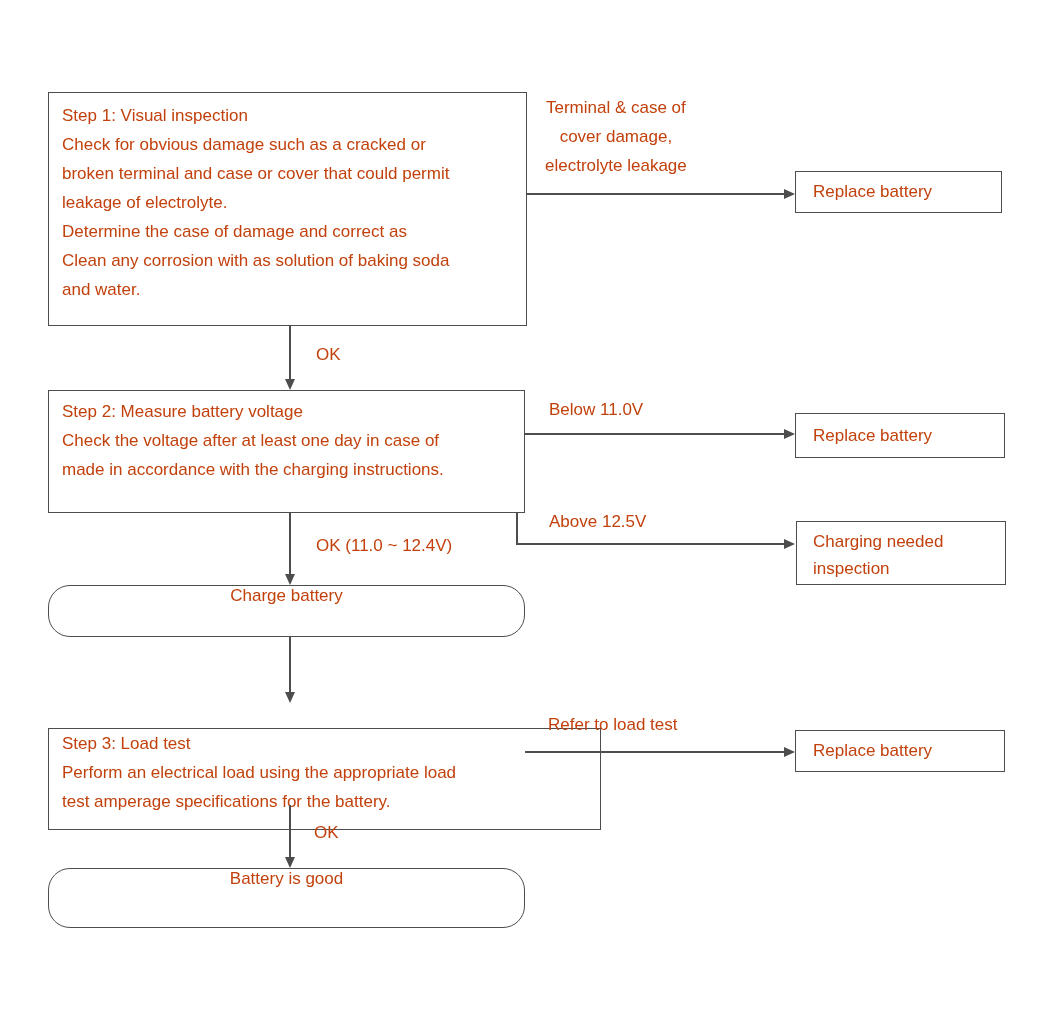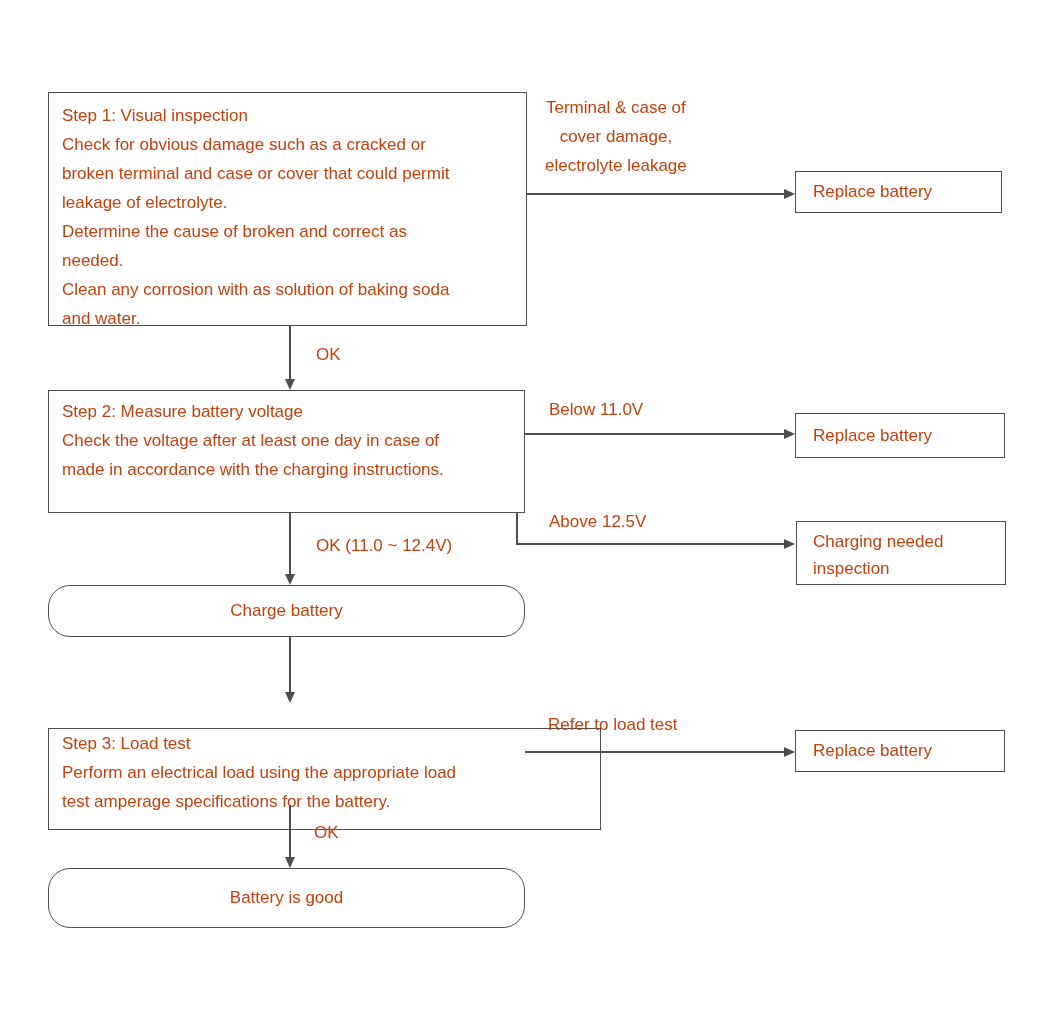--- a/index.html
+++ b/index.html
@@ -13,21 +13,21 @@
     color: #c2410c;
     overflow: hidden;
   }
   .box {
     position: absolute;
     border: 1.5px solid #4d4d4d;
     background: #ffffff;
     font-size: 17px;
   }
   .step-box { padding: 6px 13px 0 13px; line-height: 29px; }
-  .center-box { display: flex; align-items: center; justify-content: center; border-radius: 22px; }
+  .center-box { display: flex; justify-content: center; border-radius: 22px; }
   .outcome-box { display: flex; align-items: center; padding-left: 17px; }
 
   #step1 { left: 48px; top: 92px;  width: 479px; height: 234px; padding-top: 8px; }
   #step2 { left: 48px; top: 390px; width: 477px; height: 123px; }
   #charge { left: 48px; top: 585px; width: 477px; height: 52px; }
   #step3 { left: 48px; top: 703px; width: 553px; height: 102px; padding-top: 0; margin-top: 25px; }
   #good  { left: 48px; top: 868px; width: 477px; height: 60px; }
 
   #replace1 { left: 795px; top: 171px; width: 207px; height: 42px; }
   #replace2 { left: 795px; top: 413px; width: 210px; height: 45px; }
@@ -89,22 +89,21 @@
 </head>
 <body>
 
 <div id="canvas">
 
   <div class="box step-box" id="step1">
     <div>Step 1: Visual inspection</div>
     <div>Check for obvious damage such as a cracked or</div>
     <div>broken terminal and case or cover that could permit</div>
     <div>leakage of electrolyte.</div>
-    <div>Determine the cause of broken and correct as</div>
-    <div>needed.</div>
+    <div>Determine the case of damage and correct as</div>
     <div>Clean any corrosion with as solution of baking soda</div>
     <div>and water.</div>
   </div>
 
   <div class="box step-box" id="step2">
     <div>Step 2: Measure battery voltage</div>
     <div>Check the voltage after at least one day in case of</div>
     <div>made in accordance with the charging instructions.</div>
   </div>
 

